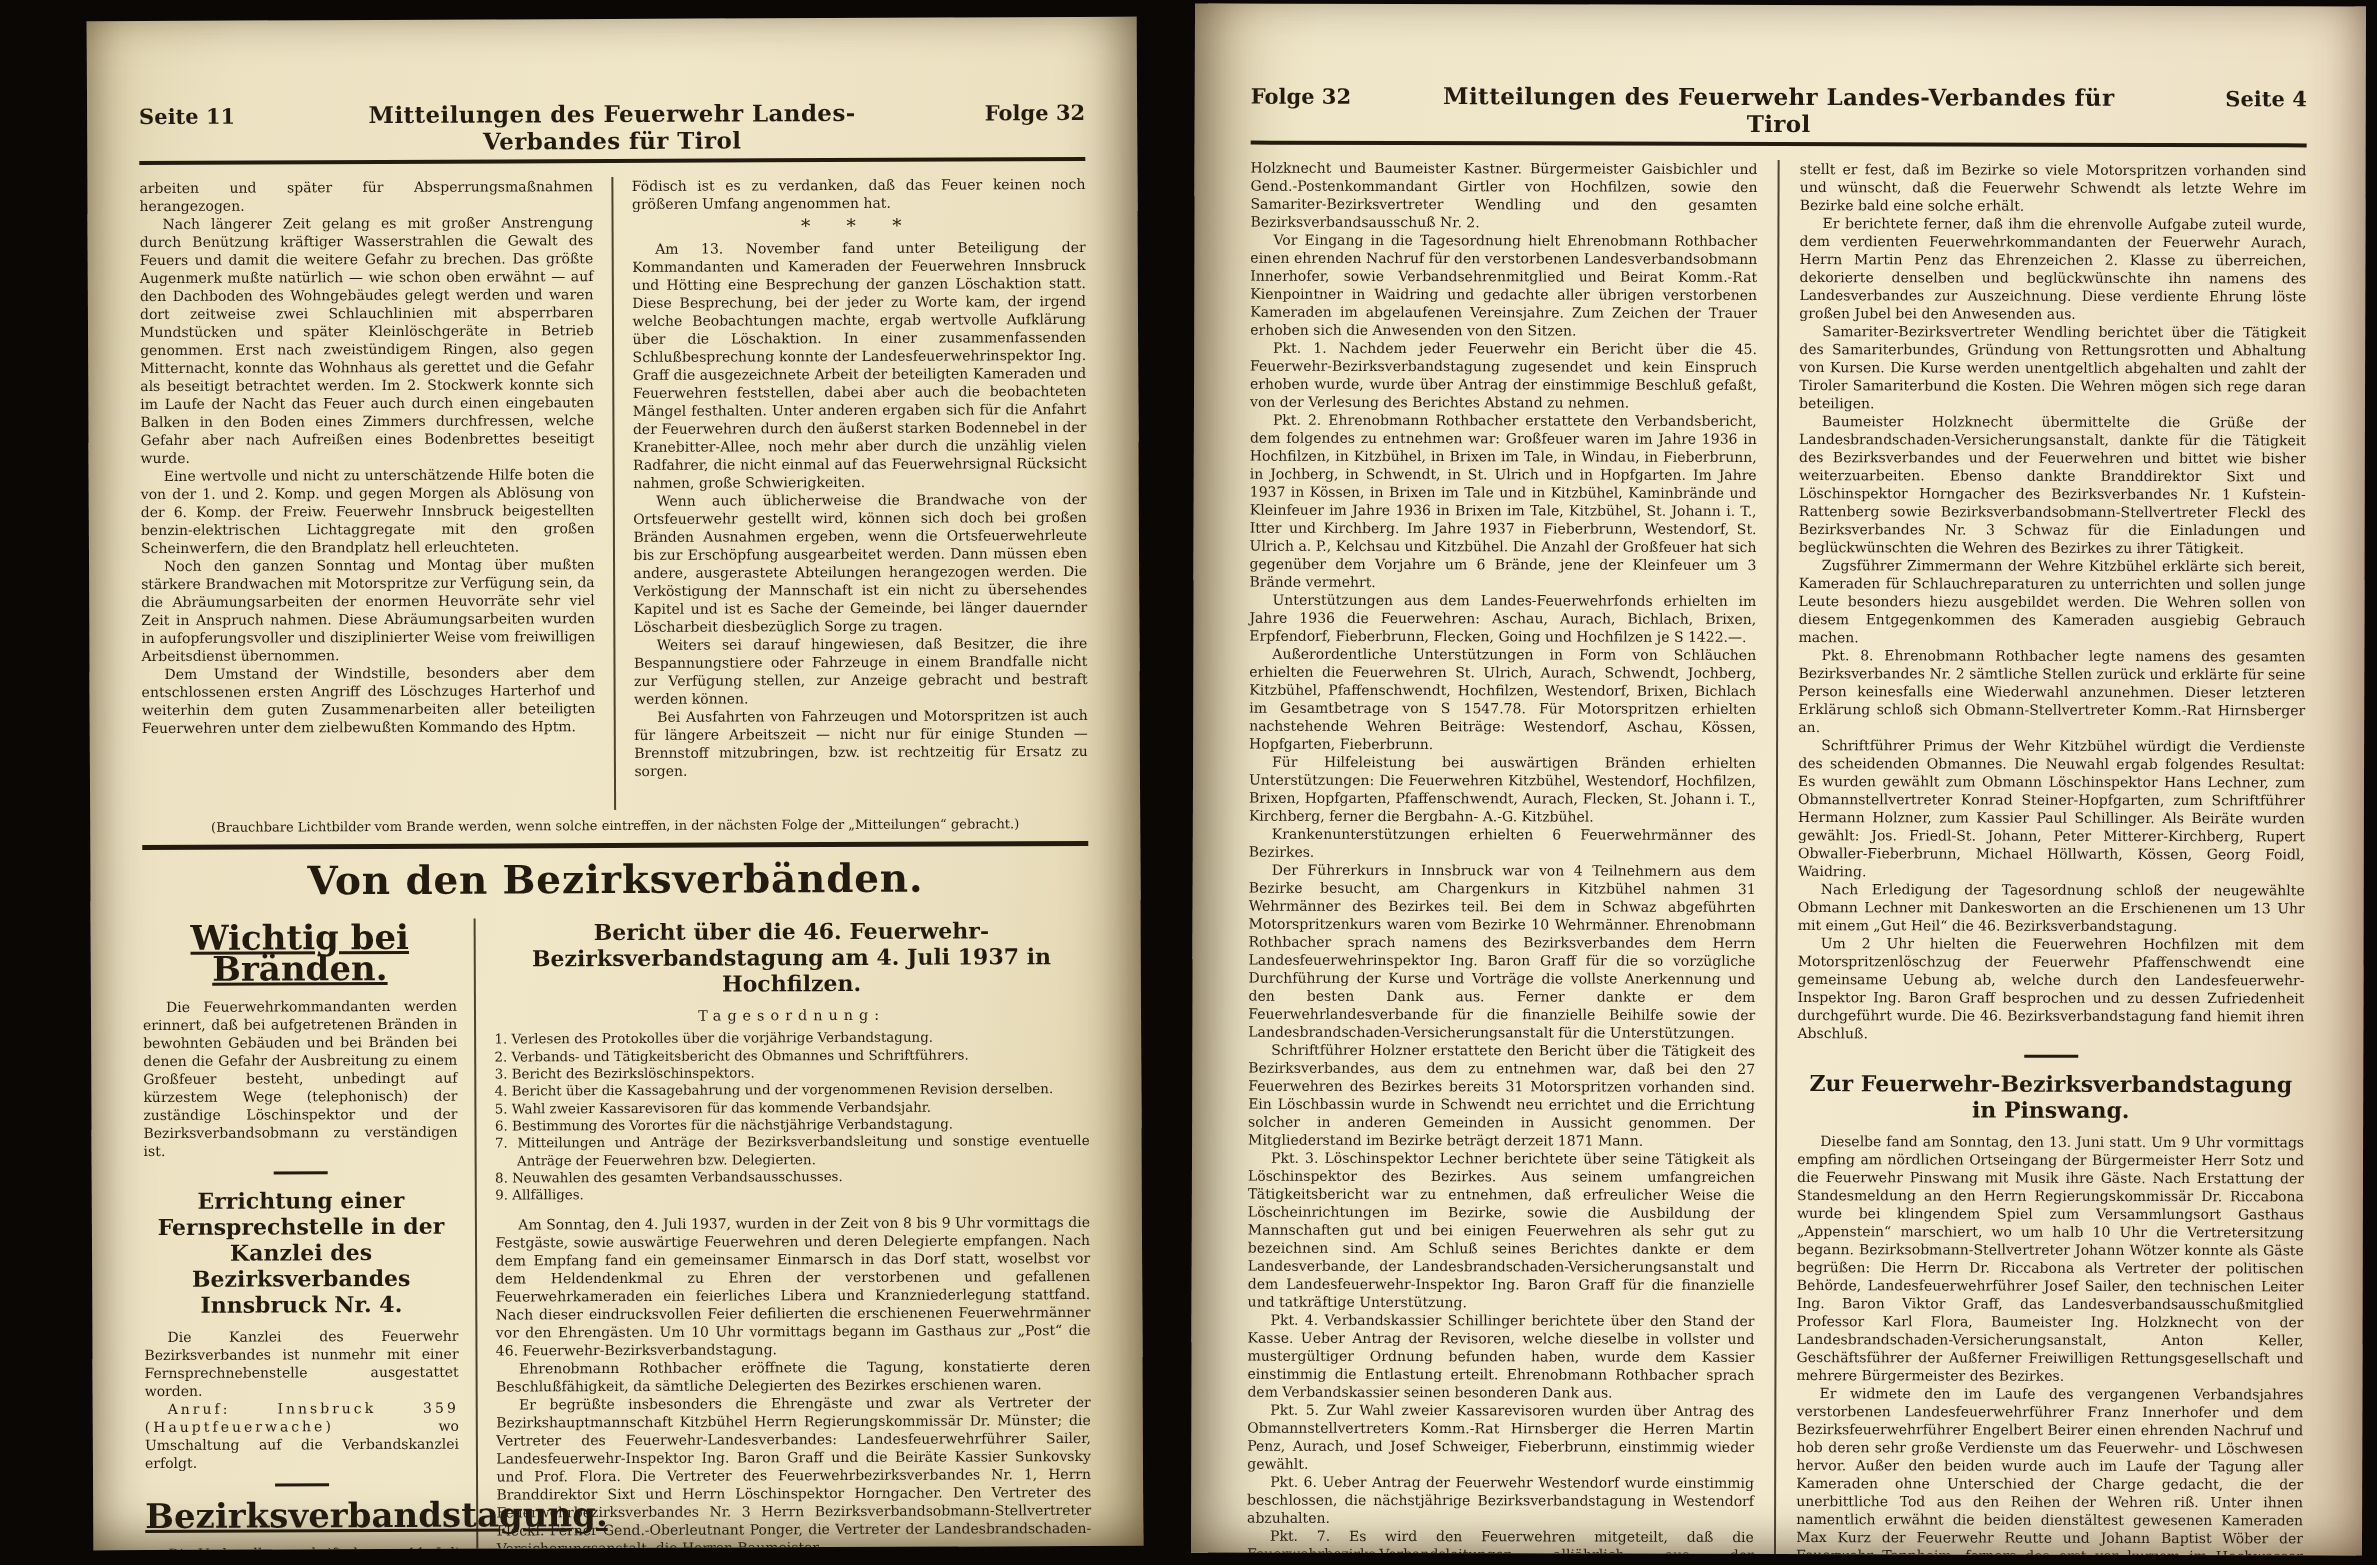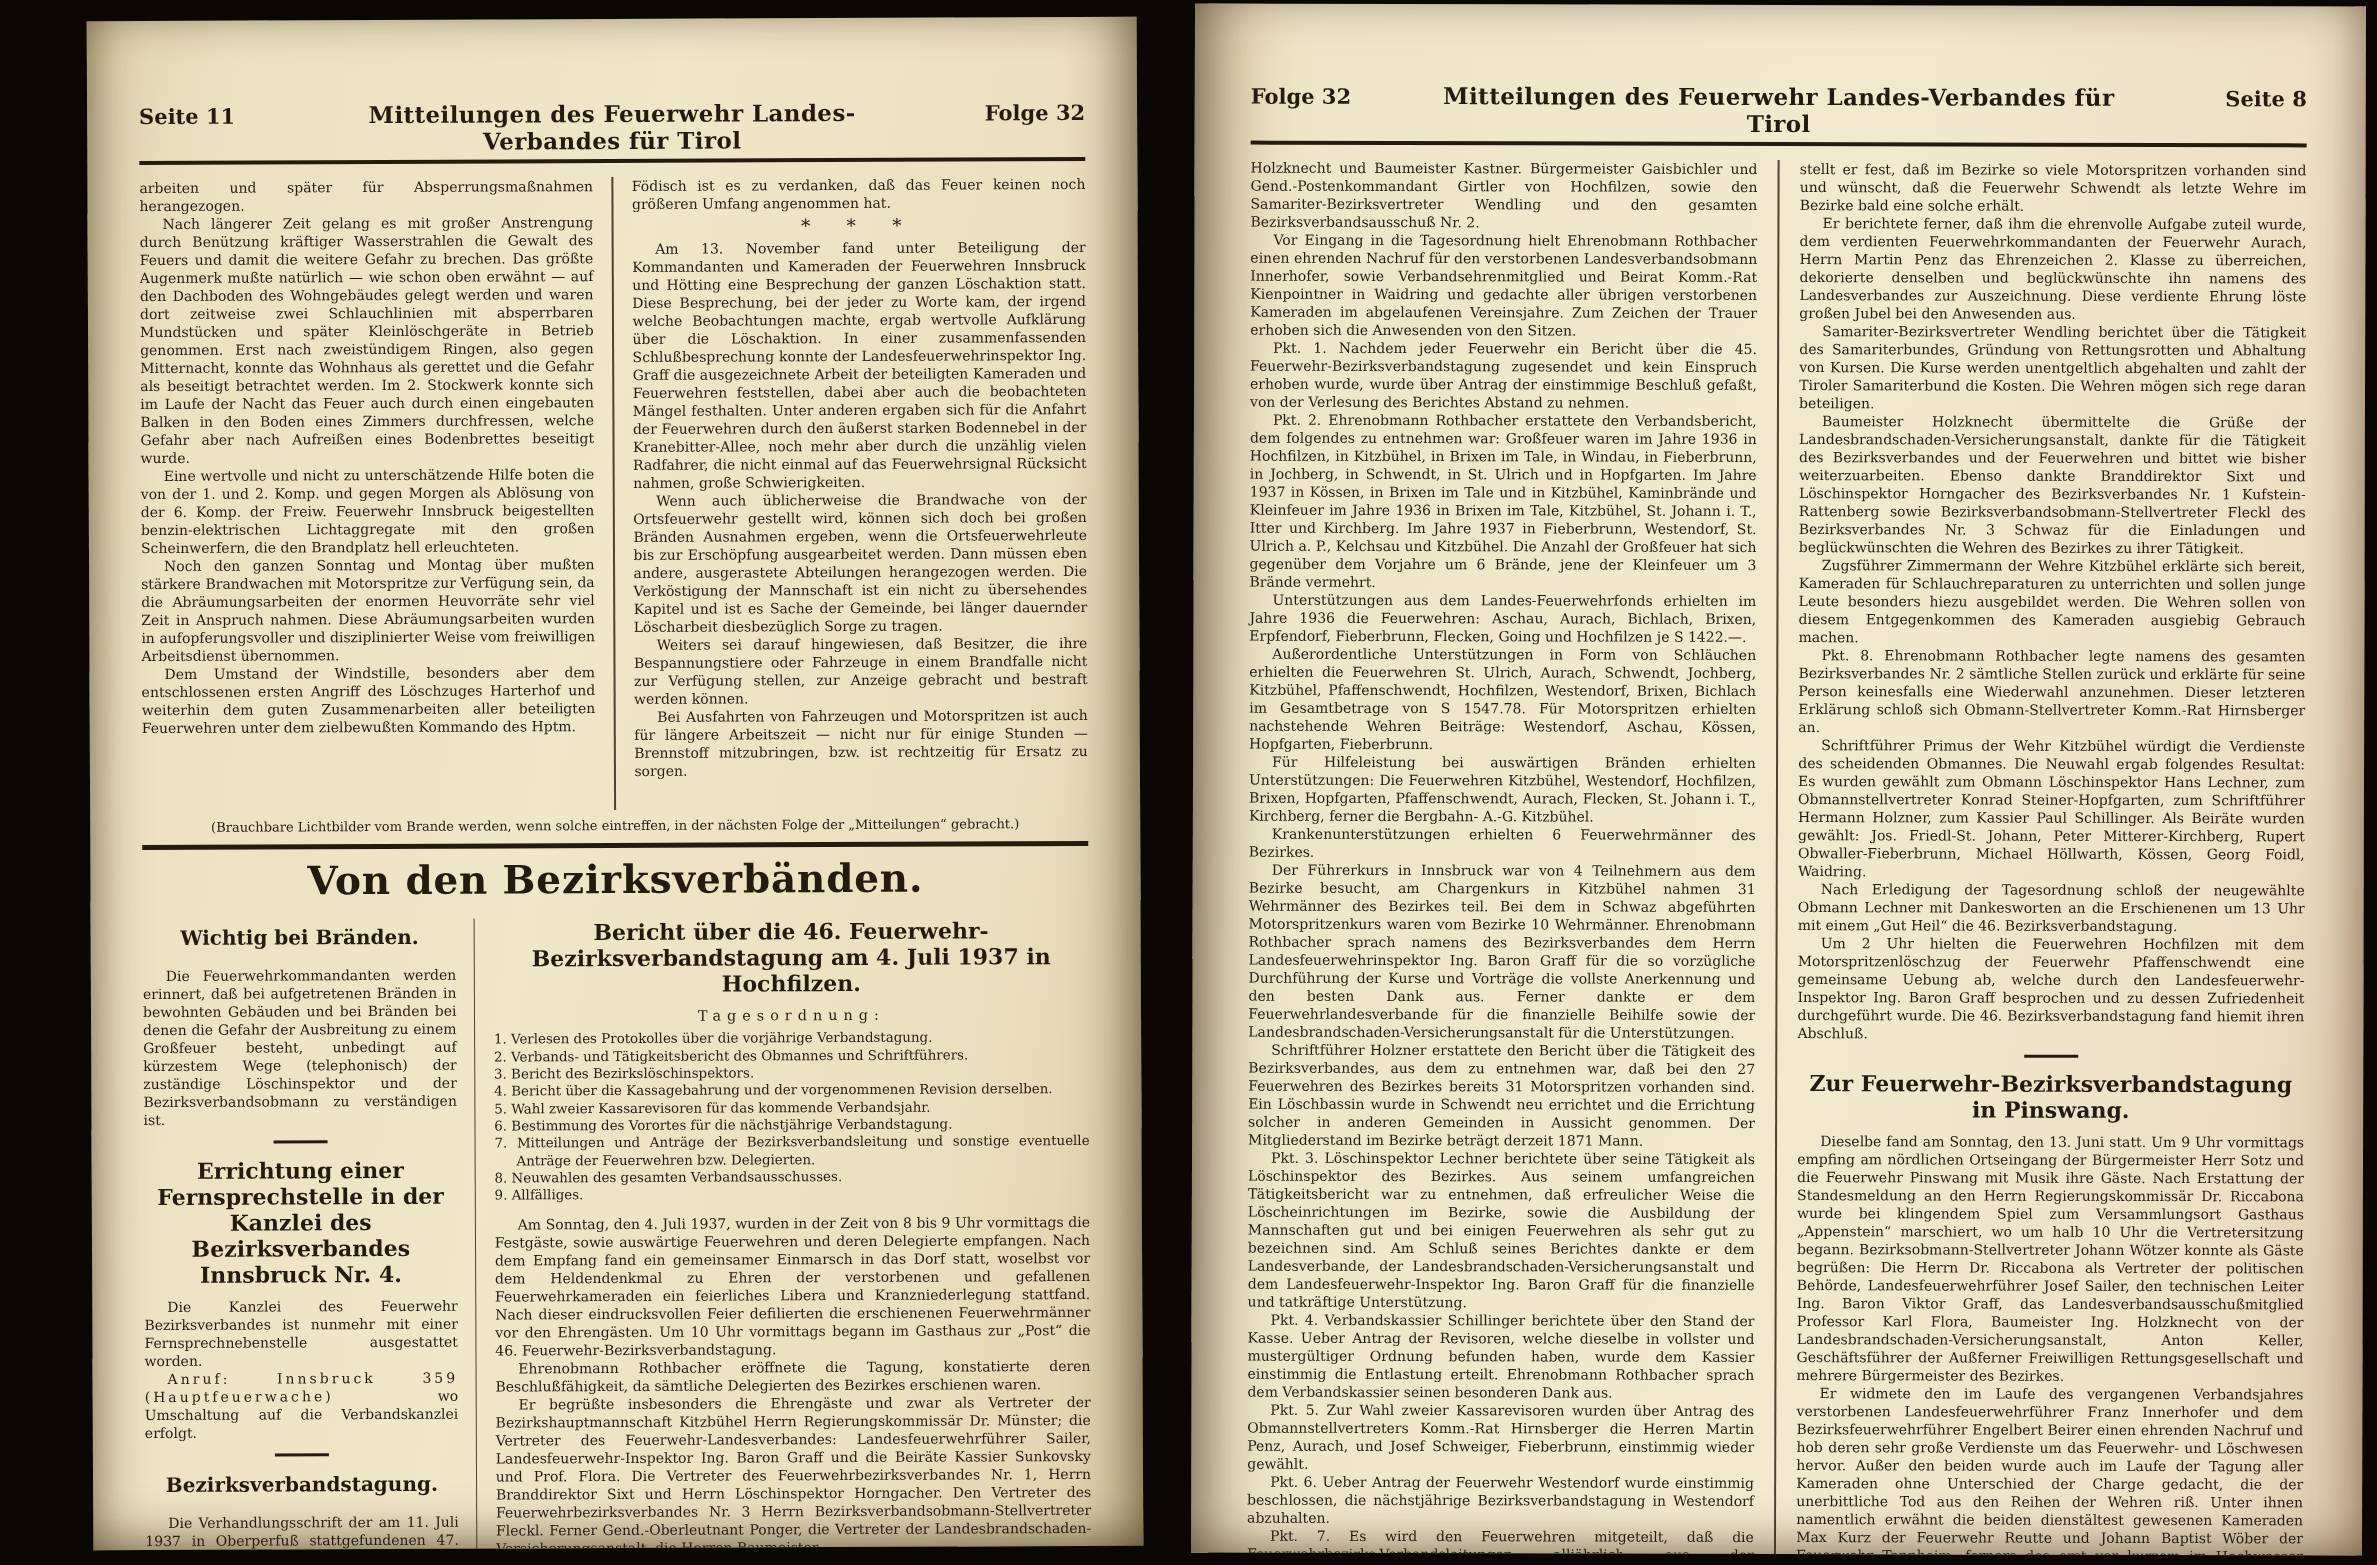--- a/index.html
+++ b/index.html
@@ -38,21 +38,21 @@
   .top-article .col.second{padding-left:18.6px;}
 
   .para{margin:0;font-size:14px;line-height:18px;text-align:justify;text-indent:23px;}
   .para.cont{text-indent:0;}
   .para .lead{letter-spacing:3px;}
   .stars{text-align:center;font-size:18.6px;line-height:22px;letter-spacing:15.2px;margin:3.4px 0 1.7px 0;}
   .photo-note{text-align:center;font-size:13px;margin:8.5px 0 10.2px 0;}
   .section-rule{border:0;border-top:5.1px solid #241b10;margin:0 0 8.5px 0;}
   .hd{font-weight:bold;text-align:center;}
   .hd.h1{font-size:39px;line-height:44px;margin:6.8px 0 17px 0;letter-spacing:0.8px;}
-  .hd.h2{font-size:20px;line-height:30.5px;margin:3.4px 0 13.5px 0;}
+  .hd.h2{font-size:34px;line-height:30.5px;margin:3.4px 0 13.5px 0;text-decoration:underline;}
   .hd.h3{font-size:22px;line-height:26px;margin:1.7px 0 10.2px 0;}
   .subhead{text-align:center;font-size:14.4px;letter-spacing:6px;margin:1.7px 0 6.8px 0;}
   .rule-small{width:54px;border-top:3.4px solid #241b10;margin:12px auto 13.5px auto;}
   .agenda{margin:0 0 12px 0;}
   .agenda-item{margin:0;font-size:13.4px;line-height:17.3px;text-align:justify;padding-left:22px;text-indent:-22px;}
 
   .bottom-section{min-height:618px;}
   .bottom-section .col.narrow{width:35%;padding-right:17px;}
   .bottom-section .col.wide{width:65%;padding-left:18.6px;}
 
@@ -126,21 +126,21 @@
         <p class="para">Ehrenobmann Rothbacher eröffnete die Tagung, konstatierte deren Beschlußfähigkeit, da sämtliche Delegierten des Bezirkes erschienen waren.</p>
         <p class="para">Er begrüßte insbesonders die Ehrengäste und zwar als Vertreter der Bezirkshauptmannschaft Kitzbühel Herrn Regierungskommissär Dr. Münster; die Vertreter des Feuerwehr-Landesverbandes: Landesfeuerwehrführer Sailer, Landesfeuerwehr-Inspektor Ing. Baron Graff und die Beiräte Kassier Sunkovsky und Prof. Flora. Die Vertreter des Feuerwehrbezirksverbandes Nr. 1, Herrn Branddirektor Sixt und Herrn Löschinspektor Horngacher. Den Vertreter des Feuerwehrbezirksverbandes Nr. 3 Herrn Bezirksverbandsobmann-Stellvertreter Fleckl. Ferner Gend.-Oberleutnant Ponger, die Vertreter der Landesbrandschaden-Versicherungsanstalt, die Herren Baumeister</p>
       </div>
   </div>
 </div>
 
 <div class="page page-right">
   <div class="running-head">
     <div class="rh-left">Folge 32</div>
     <div class="rh-center">Mitteilungen des Feuerwehr Landes-Verbandes für Tirol</div>
-    <div class="rh-right">Seite 8</div>
+    <div class="rh-right">Seite 4</div>
   </div>
   <hr class="head-rule">
 
   <div class="cols">
     <div class="col first">
         <p class="para cont">Holzknecht und Baumeister Kastner. Bürgermeister Gaisbichler und Gend.-Postenkommandant Girtler von Hochfilzen, sowie den Samariter-Bezirksvertreter Wendling und den gesamten Bezirksverbandsausschuß Nr. 2.</p>
         <p class="para">Vor Eingang in die Tagesordnung hielt Ehrenobmann Rothbacher einen ehrenden Nachruf für den verstorbenen Landesverbandsobmann Innerhofer, sowie Verbandsehrenmitglied und Beirat Komm.-Rat Kienpointner in Waidring und gedachte aller übrigen verstorbenen Kameraden im abgelaufenen Vereinsjahre. Zum Zeichen der Trauer erhoben sich die Anwesenden von den Sitzen.</p>
         <p class="para">Pkt. 1. Nachdem jeder Feuerwehr ein Bericht über die 45. Feuerwehr-Bezirksverbandstagung zugesendet und kein Einspruch erhoben wurde, wurde über Antrag der einstimmige Beschluß gefaßt, von der Verlesung des Berichtes Abstand zu nehmen.</p>
         <p class="para">Pkt. 2. Ehrenobmann Rothbacher erstattete den Verbandsbericht, dem folgendes zu entnehmen war: Großfeuer waren im Jahre 1936 in Hochfilzen, in Kitzbühel, in Brixen im Tale, in Windau, in Fieberbrunn, in Jochberg, in Schwendt, in St. Ulrich und in Hopfgarten. Im Jahre 1937 in Kössen, in Brixen im Tale und in Kitzbühel, Kaminbrände und Kleinfeuer im Jahre 1936 in Brixen im Tale, Kitzbühel, St. Johann i. T., Itter und Kirchberg. Im Jahre 1937 in Fieberbrunn, Westendorf, St. Ulrich a. P., Kelchsau und Kitzbühel. Die Anzahl der Großfeuer hat sich gegenüber dem Vorjahre um 6 Brände, jene der Kleinfeuer um 3 Brände vermehrt.</p>
         <p class="para">Unterstützungen aus dem Landes-Feuerwehrfonds erhielten im Jahre 1936 die Feuerwehren: Aschau, Aurach, Bichlach, Brixen, Erpfendorf, Fieberbrunn, Flecken, Going und Hochfilzen je S 1422.—.</p>

